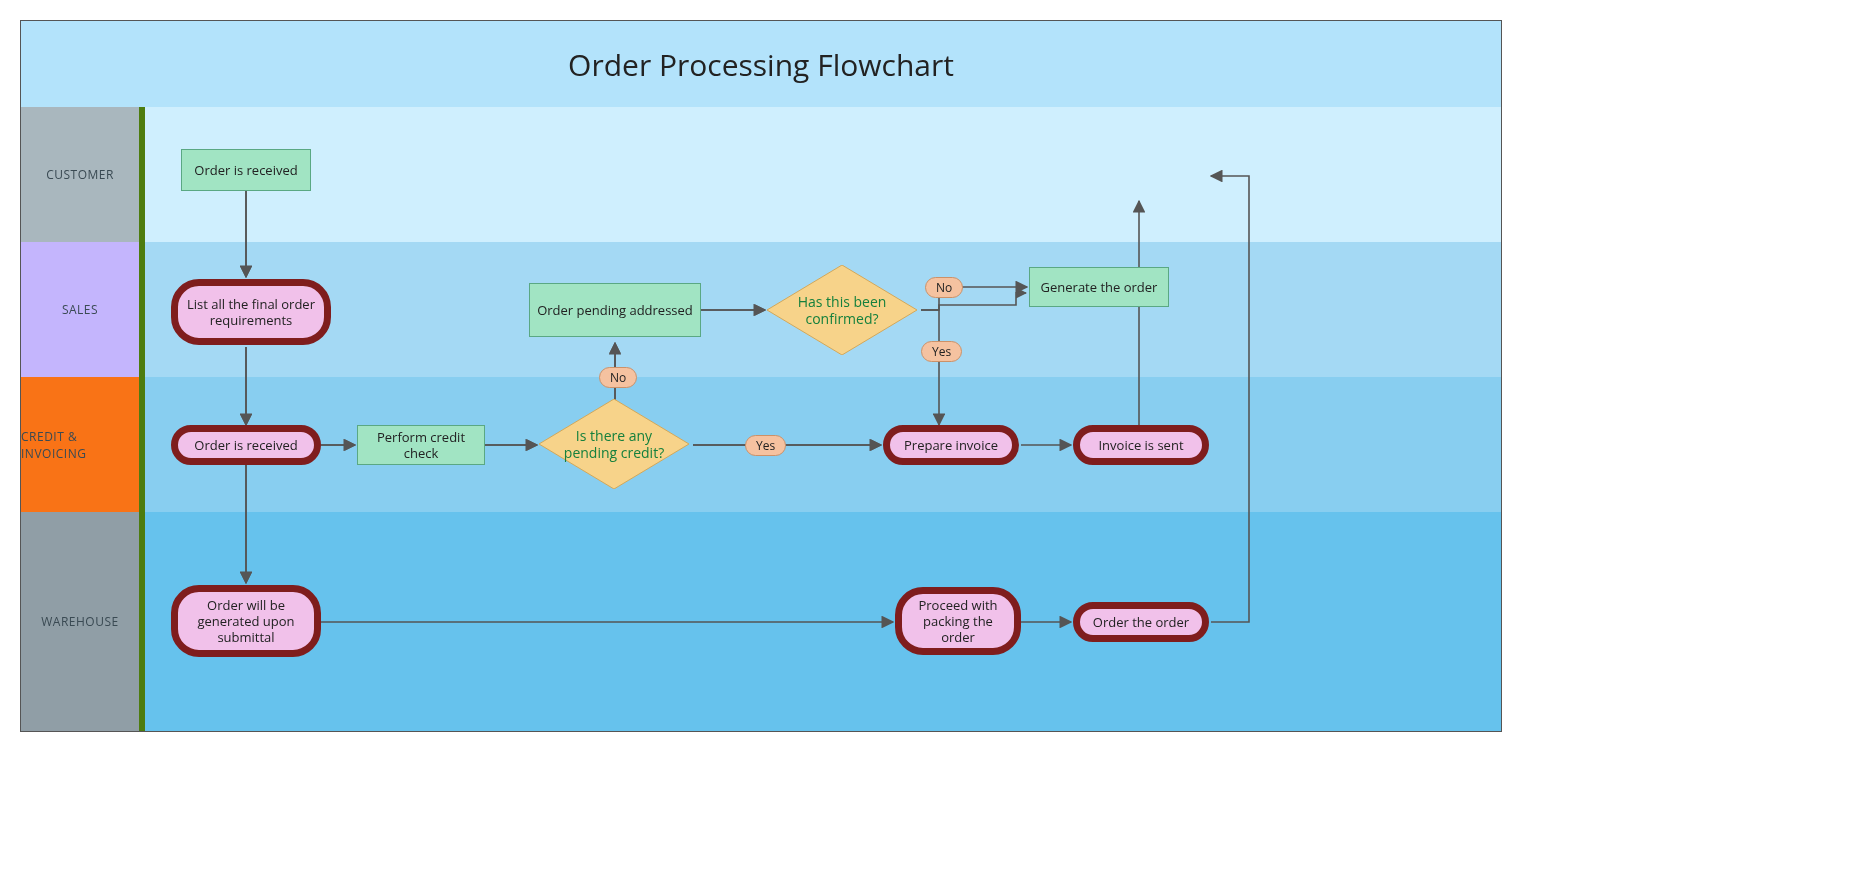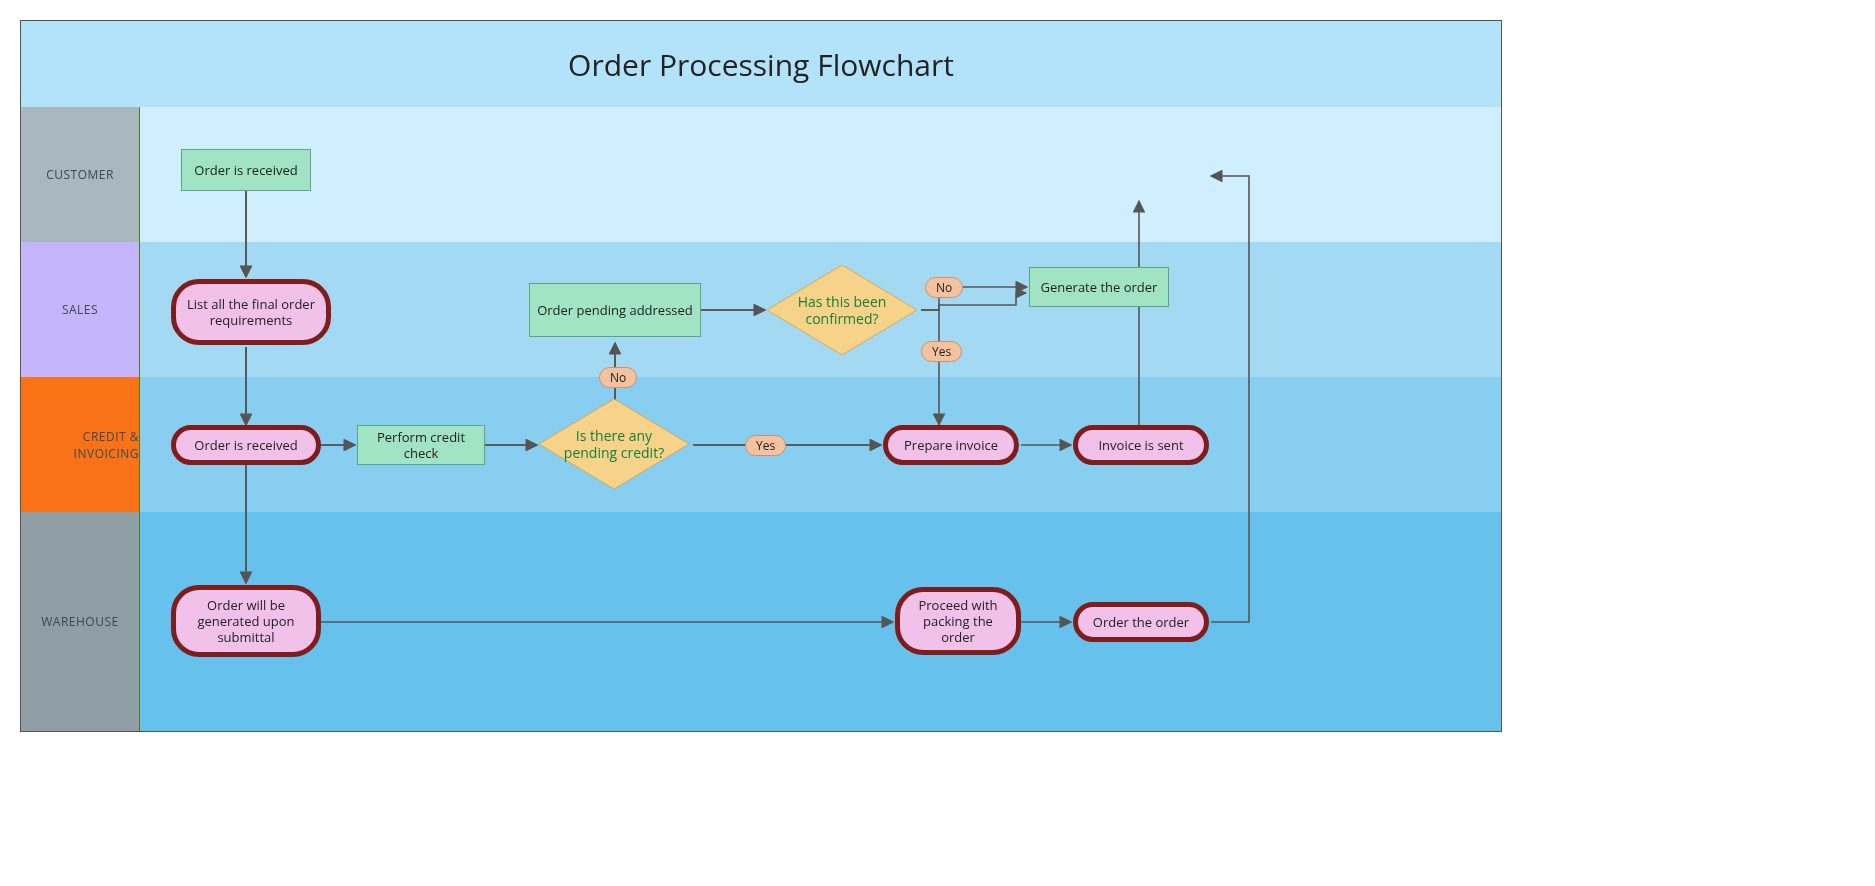--- a/index.html
+++ b/index.html
@@ -1,41 +1,41 @@
 <!DOCTYPE html>
 <html><head>
 <meta charset="utf-8">
 <style>
   html,body{margin:0;padding:0;background:#fff;font-family:"Open Sans","Helvetica Neue",Arial,sans-serif}
   .wrap{padding:20px}
   .diagram{position:relative;width:1480px;height:710px;border:1px solid #555}
   .title-bar{position:absolute;left:0;top:0;width:100%;height:86px;background:#b3e3fb;border-bottom:1px solid #555;display:flex;align-items:center;justify-content:center;font-size:30px;color:#222}
   .lane{position:absolute;left:0;width:100%;border-bottom:1px solid #555;display:flex}
   .lane:last-of-type{border-bottom:none}
-  .lane-label{width:118px;flex:0 0 118px;display:flex;align-items:center;justify-content:center;text-align:right;font-size:12px;letter-spacing:.5px;color:#3a4a53;font-weight:400;border-right:1px solid #4d7c0f}
+  .lane-label{width:118px;flex:0 0 118px;display:flex;align-items:center;justify-content:center;text-align:left;font-size:12px;letter-spacing:.5px;color:#3a4a53;font-weight:400;border-right:6px solid #4d7c0f}
   .lane-body{flex:1;position:relative}
   
   .lane1{top:86px;height:135px}
   .lane2{top:221px;height:135px}
   .lane3{top:356px;height:135px}
   .lane4{top:491px;height:219px}
   
   .lane1 .lane-label{background:#a9b7be}
   .lane1 .lane-body{background:#cfeffe}
   .lane2 .lane-label{background:#c4b5fd}
   .lane2 .lane-body{background:#a4d9f4}
   .lane3 .lane-label{background:#f97316}
   .lane3 .lane-body{background:#88cef0}
   .lane4 .lane-label{background:#909ea6}
   .lane4 .lane-body{background:#66c2ed}
   
   .shapes{position:absolute;left:0;top:0;width:100%;height:100%;pointer-events:none}
   .node{position:absolute;display:flex;align-items:center;justify-content:center;text-align:center;font-size:13px;color:#222;line-height:1.25;padding:4px 6px;box-sizing:border-box;pointer-events:auto}
   .rect{background:#a1e4c3;border:1px solid #5aa883}
-  .pill{background:#f1c1ea;border:5px solid #7f1d1d;border-radius:28px}
+  .pill{background:#f1c1ea;border:7px solid #7f1d1d;border-radius:28px}
   .tag{background:#f5c2a0;border:1px solid #cc9168;border-radius:14px;font-size:12px;padding:2px 10px}
   .diamond{width:150px;height:90px;display:flex;align-items:center;justify-content:center}
   .diamond .dshape{position:absolute;inset:0}
   .diamond .dlabel{position:relative;z-index:1;font-size:14px;color:#15803d;text-align:center;max-width:120px}
   svg.arrows{position:absolute;left:0;top:0;width:100%;height:100%}
 </style>
 </head>
 <body>
 
 <div class="wrap">

